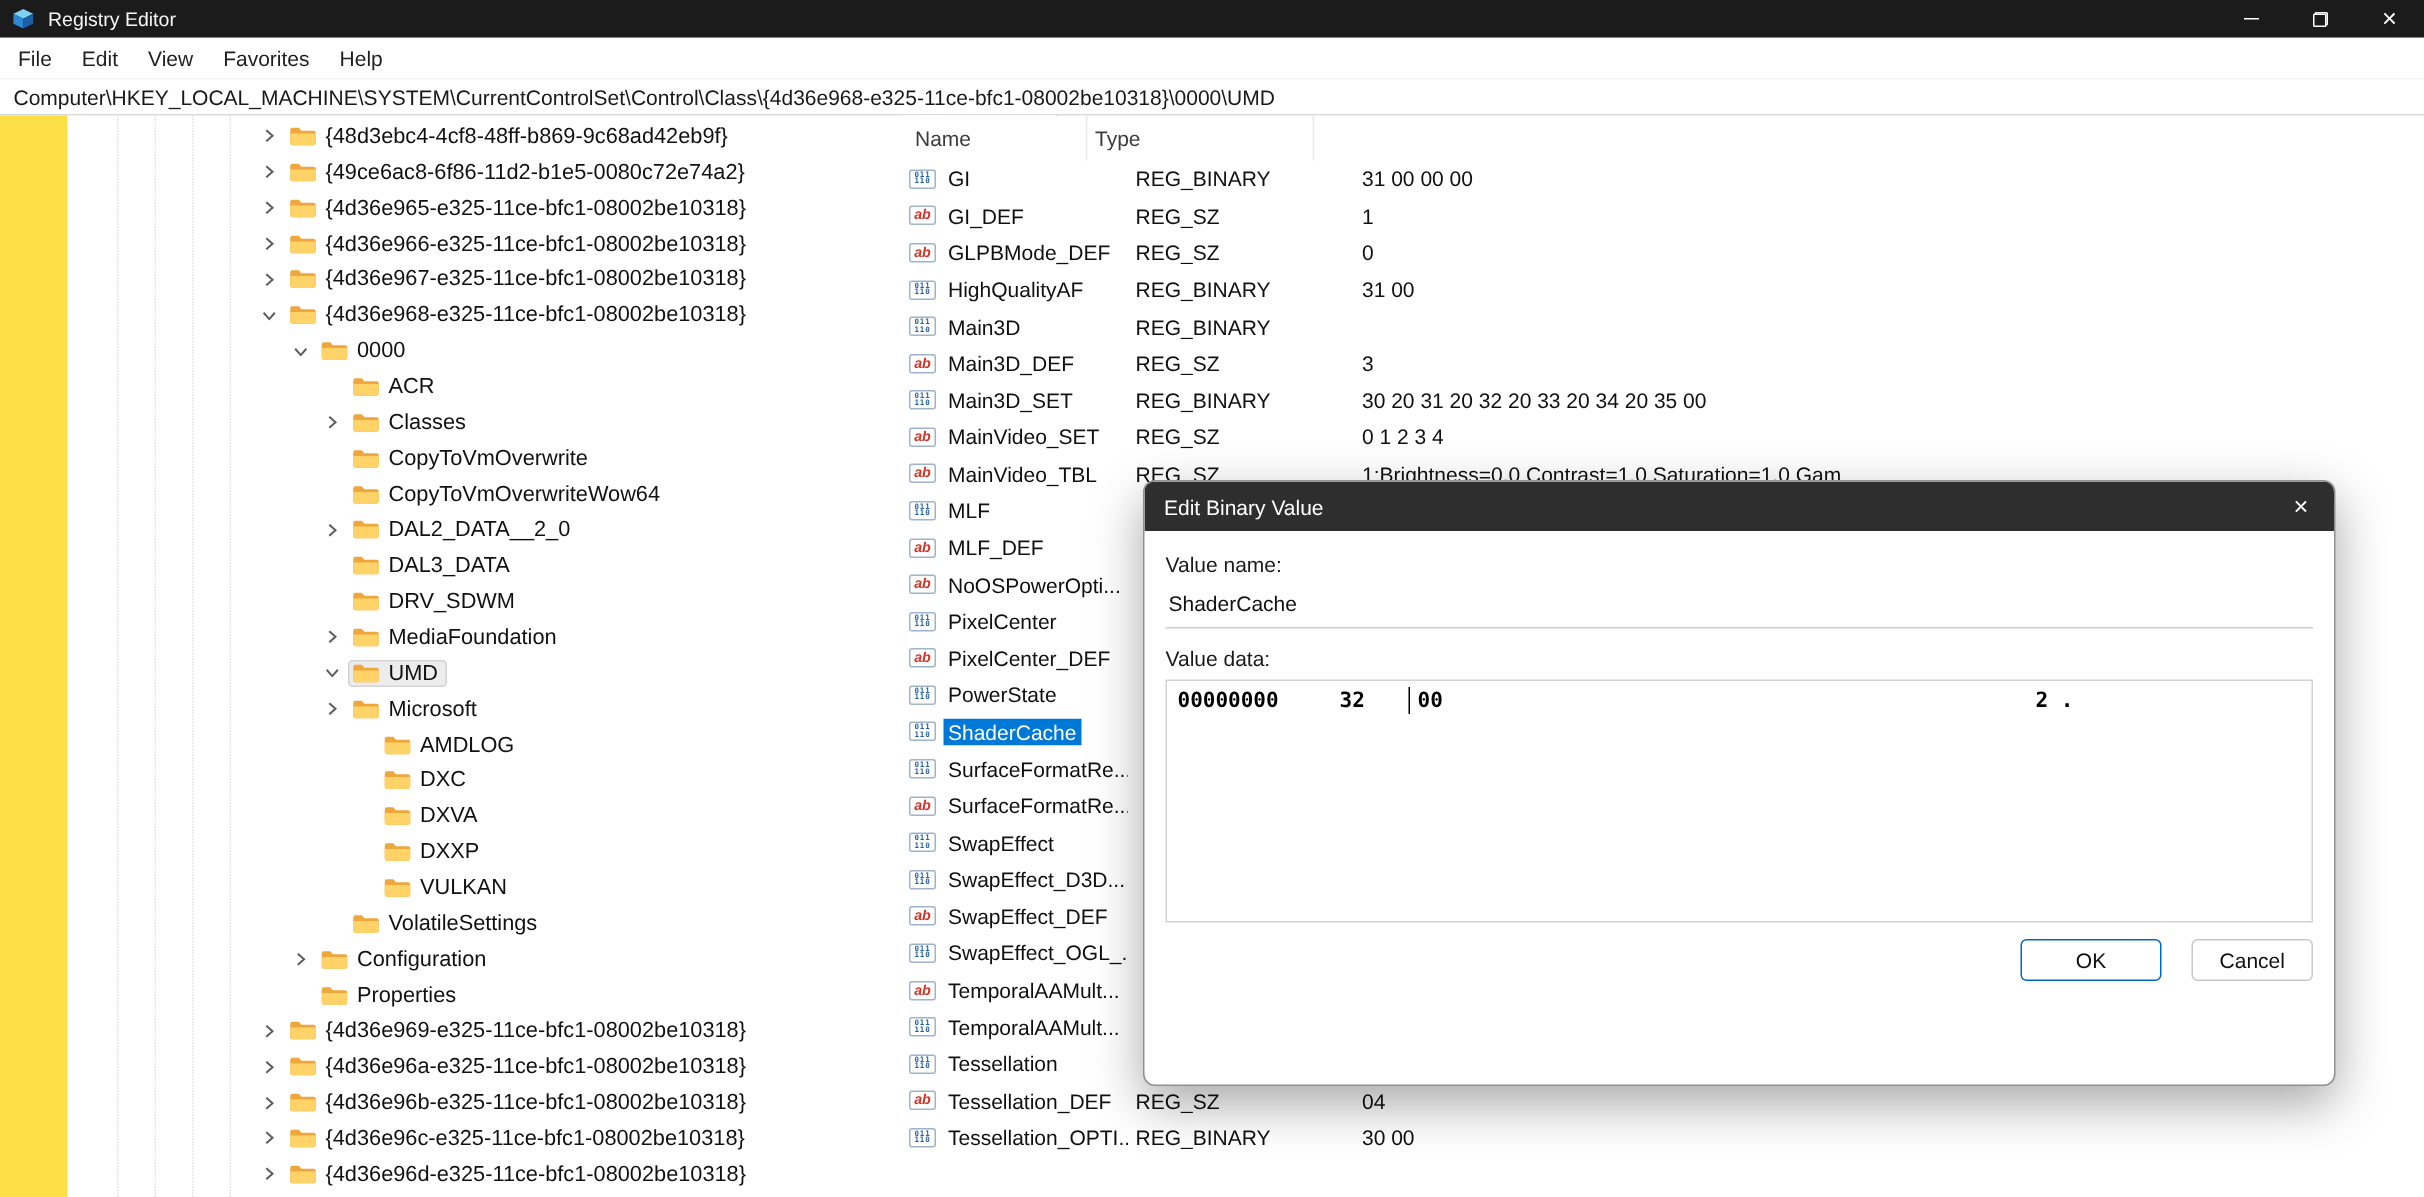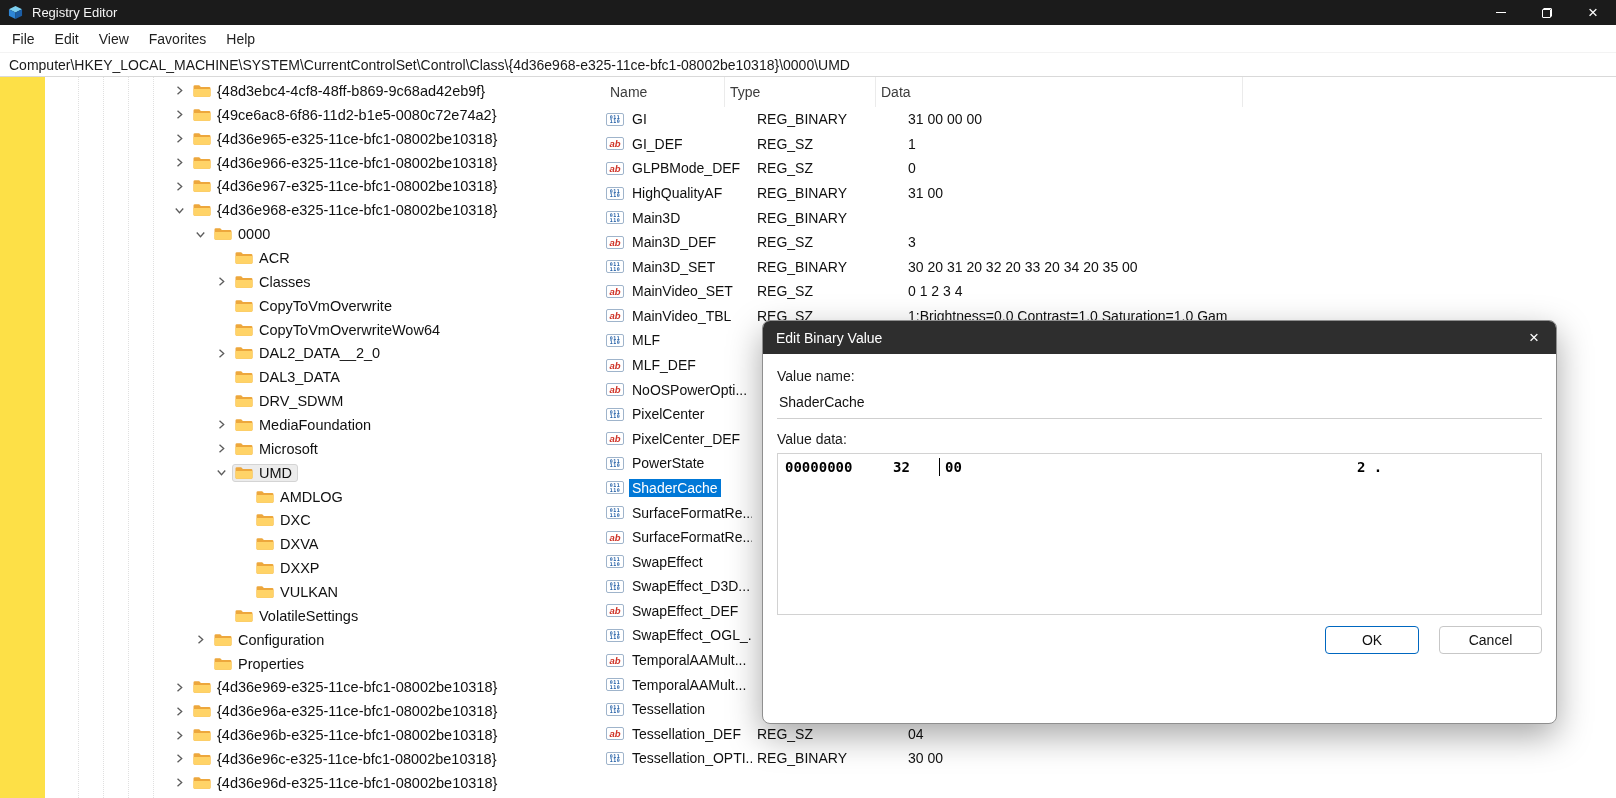--- a/index.html
+++ b/index.html
@@ -66,21 +66,21 @@
   .dlabel2{margin-top:12px;}
   .hexbox{position:relative;margin-top:6px;height:162px;border:1px solid #d2d2d2;box-sizing:border-box;font-family:"DejaVu Sans Mono",monospace;font-size:14px;font-weight:bold;color:#000;}
   .hex-offset{position:absolute;left:7px;top:5px;}
   .hex-b0{position:absolute;left:115px;top:5px;}
   .hex-caret{position:absolute;left:161px;top:4px;width:1px;height:18px;background:#000;}
   .hex-b1{position:absolute;left:167px;top:5px;}
   .hex-ascii{position:absolute;left:579px;top:5px;white-space:pre;}
   .dbtns{display:flex;justify-content:flex-end;gap:20px;margin-top:11px;}
   .btn{height:28px;font-size:14px;font-family:inherit;background:#fff;border-radius:4px;color:#111;padding:0;cursor:default;}
   .btn.ok{width:94px;border:1px solid #0067c0;}
-  .btn.cancel{width:103px;border:1px solid #c7c7c7;}
+  .btn.cancel{width:81px;border:1px solid #c7c7c7;}
 </style>
 </head>
 <body>
 
 <div class="app">
 
   <div class="titlebar">
     <span class="app-icon">
       <svg width="15" height="15" viewBox="0 0 16 16">
         <polygon points="8,1 15,4.5 8,8 1,4.5" fill="#7ed0f0"></polygon>
@@ -338,47 +338,47 @@
                   <path d="M0.5 2.6 Q0.5 1.2 1.9 1.2 H6.2 L7.9 3.1 H16.1 Q17.5 3.1 17.5 4.5 V11.4 Q17.5 12.8 16.1 12.8 H1.9 Q0.5 12.8 0.5 11.4 Z" fill="#eda73c"></path>
                   <path d="M0.5 5 H17.5 V11.4 Q17.5 12.8 16.1 12.8 H1.9 Q0.5 12.8 0.5 11.4 Z" fill="#ffd367"></path>
                 </svg>
               </span>
               <span>MediaFoundation</span>
             </span>
           </div>
           <div class="tree-row" style="padding-left: 165px;">
             <span class="chev">
               <svg width="11" height="11" viewBox="0 0 10 10">
+                <path d="M1.6 3.2 L5 7 L8.4 3.2" fill="none" stroke="#5c5c5c" stroke-width="1.2"></path>
+              </svg>
+            </span>
+            <span class="node sel">
+              <span class="folder-ic">
+                <svg width="18" height="14" viewBox="0 0 18 14">
+                  <path d="M0.5 2.6 Q0.5 1.2 1.9 1.2 H6.2 L7.9 3.1 H16.1 Q17.5 3.1 17.5 4.5 V11.4 Q17.5 12.8 16.1 12.8 H1.9 Q0.5 12.8 0.5 11.4 Z" fill="#eda73c"></path>
+                  <path d="M0.5 5 H17.5 V11.4 Q17.5 12.8 16.1 12.8 H1.9 Q0.5 12.8 0.5 11.4 Z" fill="#ffd367"></path>
+                </svg>
+              </span>
+              <span>UMD</span>
+            </span>
+          </div>
+          <div class="tree-row" style="padding-left: 165px;">
+            <span class="chev">
+              <svg width="11" height="11" viewBox="0 0 10 10">
                 <path d="M3.2 1.6 L7 5 L3.2 8.4" fill="none" stroke="#5c5c5c" stroke-width="1.2"></path>
               </svg>
             </span>
             <span class="node">
               <span class="folder-ic">
                 <svg width="18" height="14" viewBox="0 0 18 14">
                   <path d="M0.5 2.6 Q0.5 1.2 1.9 1.2 H6.2 L7.9 3.1 H16.1 Q17.5 3.1 17.5 4.5 V11.4 Q17.5 12.8 16.1 12.8 H1.9 Q0.5 12.8 0.5 11.4 Z" fill="#eda73c"></path>
                   <path d="M0.5 5 H17.5 V11.4 Q17.5 12.8 16.1 12.8 H1.9 Q0.5 12.8 0.5 11.4 Z" fill="#ffd367"></path>
                 </svg>
               </span>
               <span>Microsoft</span>
-            </span>
-          </div>
-          <div class="tree-row" style="padding-left: 165px;">
-            <span class="chev">
-              <svg width="11" height="11" viewBox="0 0 10 10">
-                <path d="M1.6 3.2 L5 7 L8.4 3.2" fill="none" stroke="#5c5c5c" stroke-width="1.2"></path>
-              </svg>
-            </span>
-            <span class="node sel">
-              <span class="folder-ic">
-                <svg width="18" height="14" viewBox="0 0 18 14">
-                  <path d="M0.5 2.6 Q0.5 1.2 1.9 1.2 H6.2 L7.9 3.1 H16.1 Q17.5 3.1 17.5 4.5 V11.4 Q17.5 12.8 16.1 12.8 H1.9 Q0.5 12.8 0.5 11.4 Z" fill="#eda73c"></path>
-                  <path d="M0.5 5 H17.5 V11.4 Q17.5 12.8 16.1 12.8 H1.9 Q0.5 12.8 0.5 11.4 Z" fill="#ffd367"></path>
-                </svg>
-              </span>
-              <span>UMD</span>
             </span>
           </div>
           <div class="tree-row" style="padding-left: 186px;">
             <span class="chev"></span>
             <span class="node">
               <span class="folder-ic">
                 <svg width="18" height="14" viewBox="0 0 18 14">
                   <path d="M0.5 2.6 Q0.5 1.2 1.9 1.2 H6.2 L7.9 3.1 H16.1 Q17.5 3.1 17.5 4.5 V11.4 Q17.5 12.8 16.1 12.8 H1.9 Q0.5 12.8 0.5 11.4 Z" fill="#eda73c"></path>
                   <path d="M0.5 5 H17.5 V11.4 Q17.5 12.8 16.1 12.8 H1.9 Q0.5 12.8 0.5 11.4 Z" fill="#ffd367"></path>
                 </svg>
@@ -557,21 +557,20 @@
         </div>
       <div class="vscroll">
         <div class="vthumb"></div>
       </div>
     </div>
 
     <div class="list-pane">
       <div class="lheader">
         <div class="hcell hname">Name</div>
         <div class="hcell htype">Type</div>
-        <div class="hcell hdata">Data</div>
       </div>
       <div class="lrows">
           <div class="lrow">
             <div class="cell cname">
               <span class="vicon bin">
                 <span>011</span>
                 <span>110</span>
               </span>
               <span class="ntext">GI</span>
             </div>

